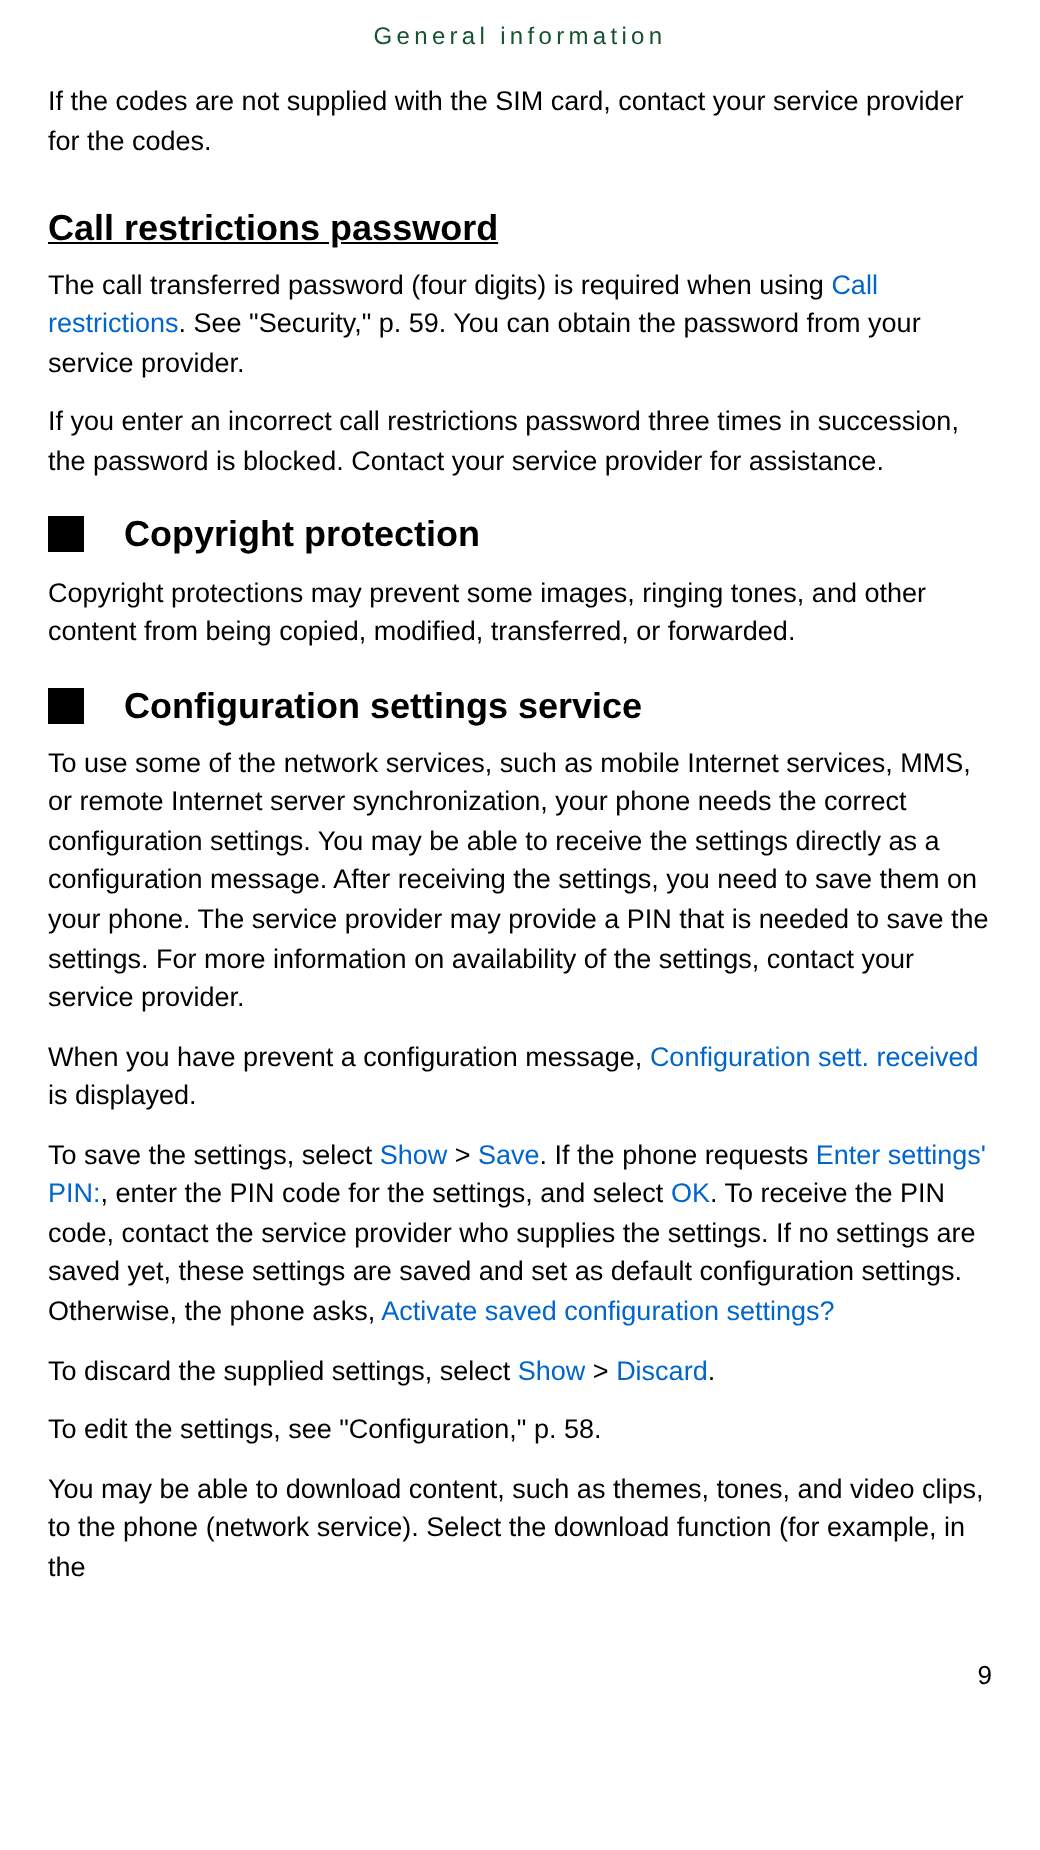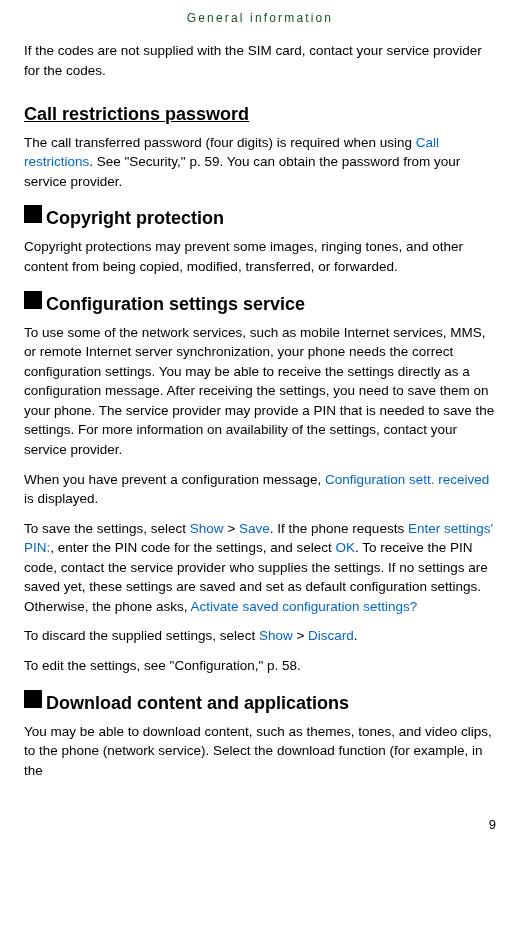--- a/index.html
+++ b/index.html
@@ -51,22 +51,22 @@
       margin-bottom: 10px;
       line-height: 1.45;
     }
 
     .link {
       color: #0066cc;
     }
 
     .section-icon-heading {
       display: flex;
-      align-items: flex-start;
-      gap: 4px;
+      align-items: center;
+      gap: 20px;
       margin-top: 14px;
       margin-bottom: 6px;
     }
 
     .section-icon {
       width: 18px;
       height: 18px;
       background: #000;
       display: inline-block;
       flex-shrink: 0;
@@ -99,20 +99,23 @@
   </p>
 
   <h2 class="section-heading-underline">
     <span>Call restrictions password</span>
   </h2>
 
   <p class="body-text">
     <span>The call transferred password (four digits) is required when using </span><span class="link">Call restrictions</span><span>. See "Security," p. 59. You can obtain the password from your service provider.</span>
   </p>
 
+  <p class="body-text">
+    <span>If you enter an incorrect call restrictions password three times in succession, the password is blocked. Contact your service provider for assistance.</span>
+  </p>
 
   <div class="section-icon-heading">
     <span class="section-icon"></span>
     <h2>Copyright protection</h2>
   </div>
   <p class="body-text">
     <span>Copyright protections may prevent some images, ringing tones, and other content from being copied, modified, transferred, or forwarded.</span>
   </p>
 
   <div class="section-icon-heading">
@@ -133,24 +136,20 @@
   </p>
 
   <p class="body-text">
     <span>To discard the supplied settings, select </span><span class="link">Show</span><span> &gt; </span><span class="link">Discard</span><span>.</span>
   </p>
 
   <p class="body-text">
     <span>To edit the settings, see "Configuration," p. 58.</span>
   </p>
 
-  <div class="section-icon-heading">
-    <span class="section-icon"></span>
-    <h2>Download content and applications</h2>
-  </div>
   <p class="body-text">
     <span>You may be able to download content, such as themes, tones, and video clips, to the phone (network service). Select the download function (for example, in the</span>
   </p>
 
 </div>
 
 <div class="page-number">
   <span>9</span>
 </div>
 

